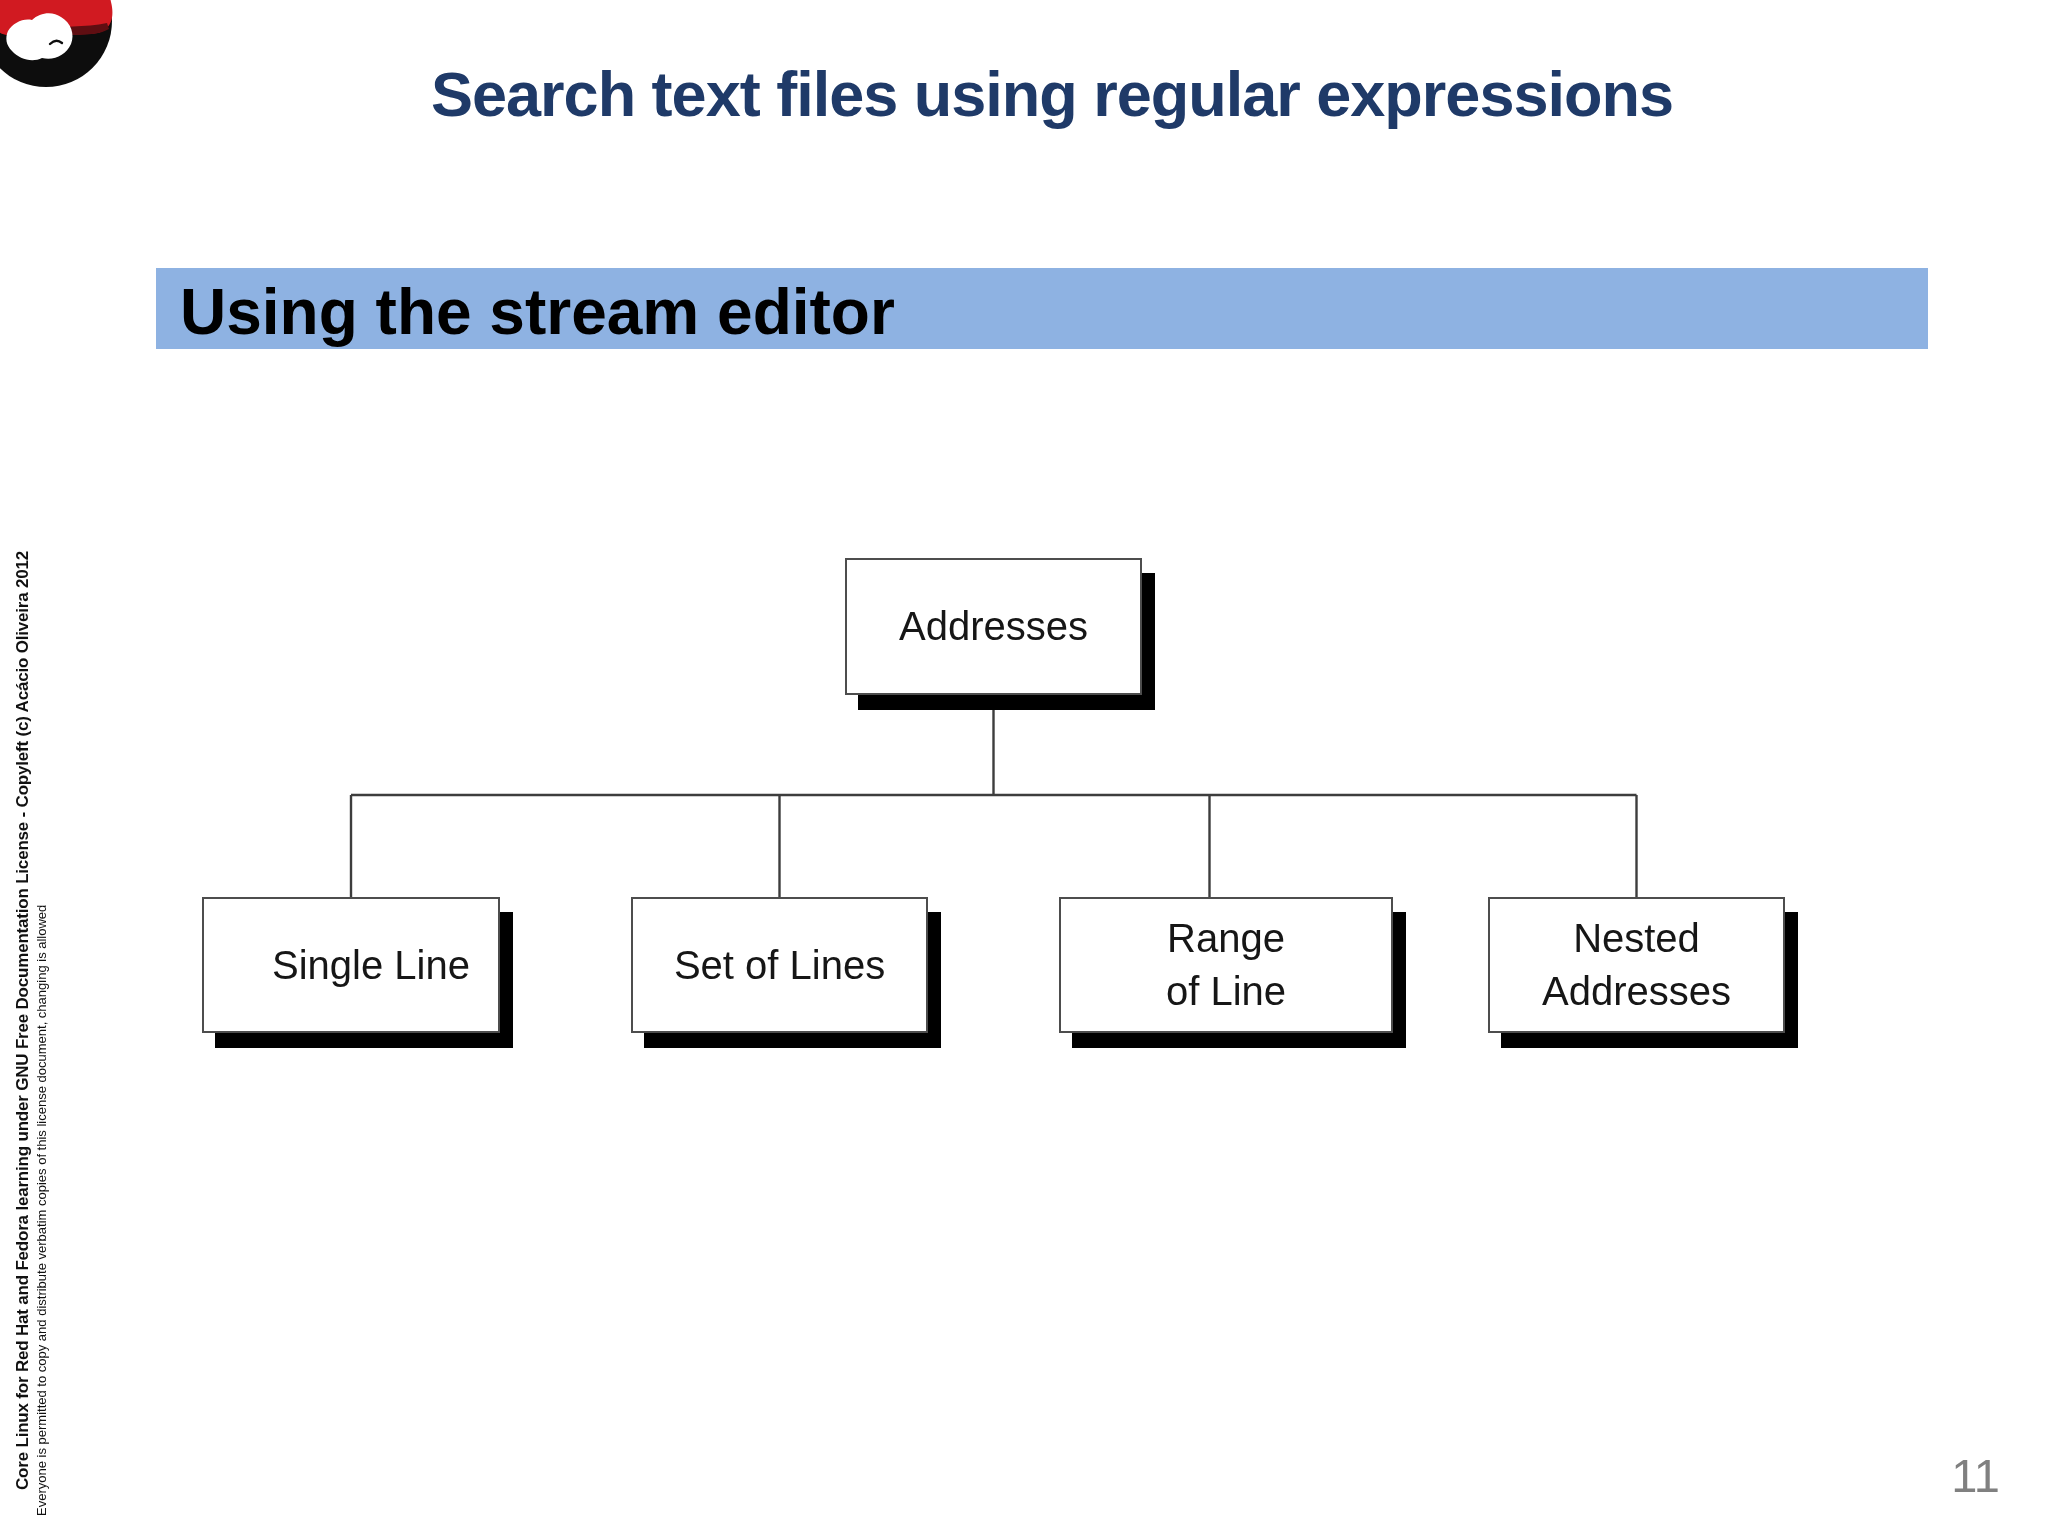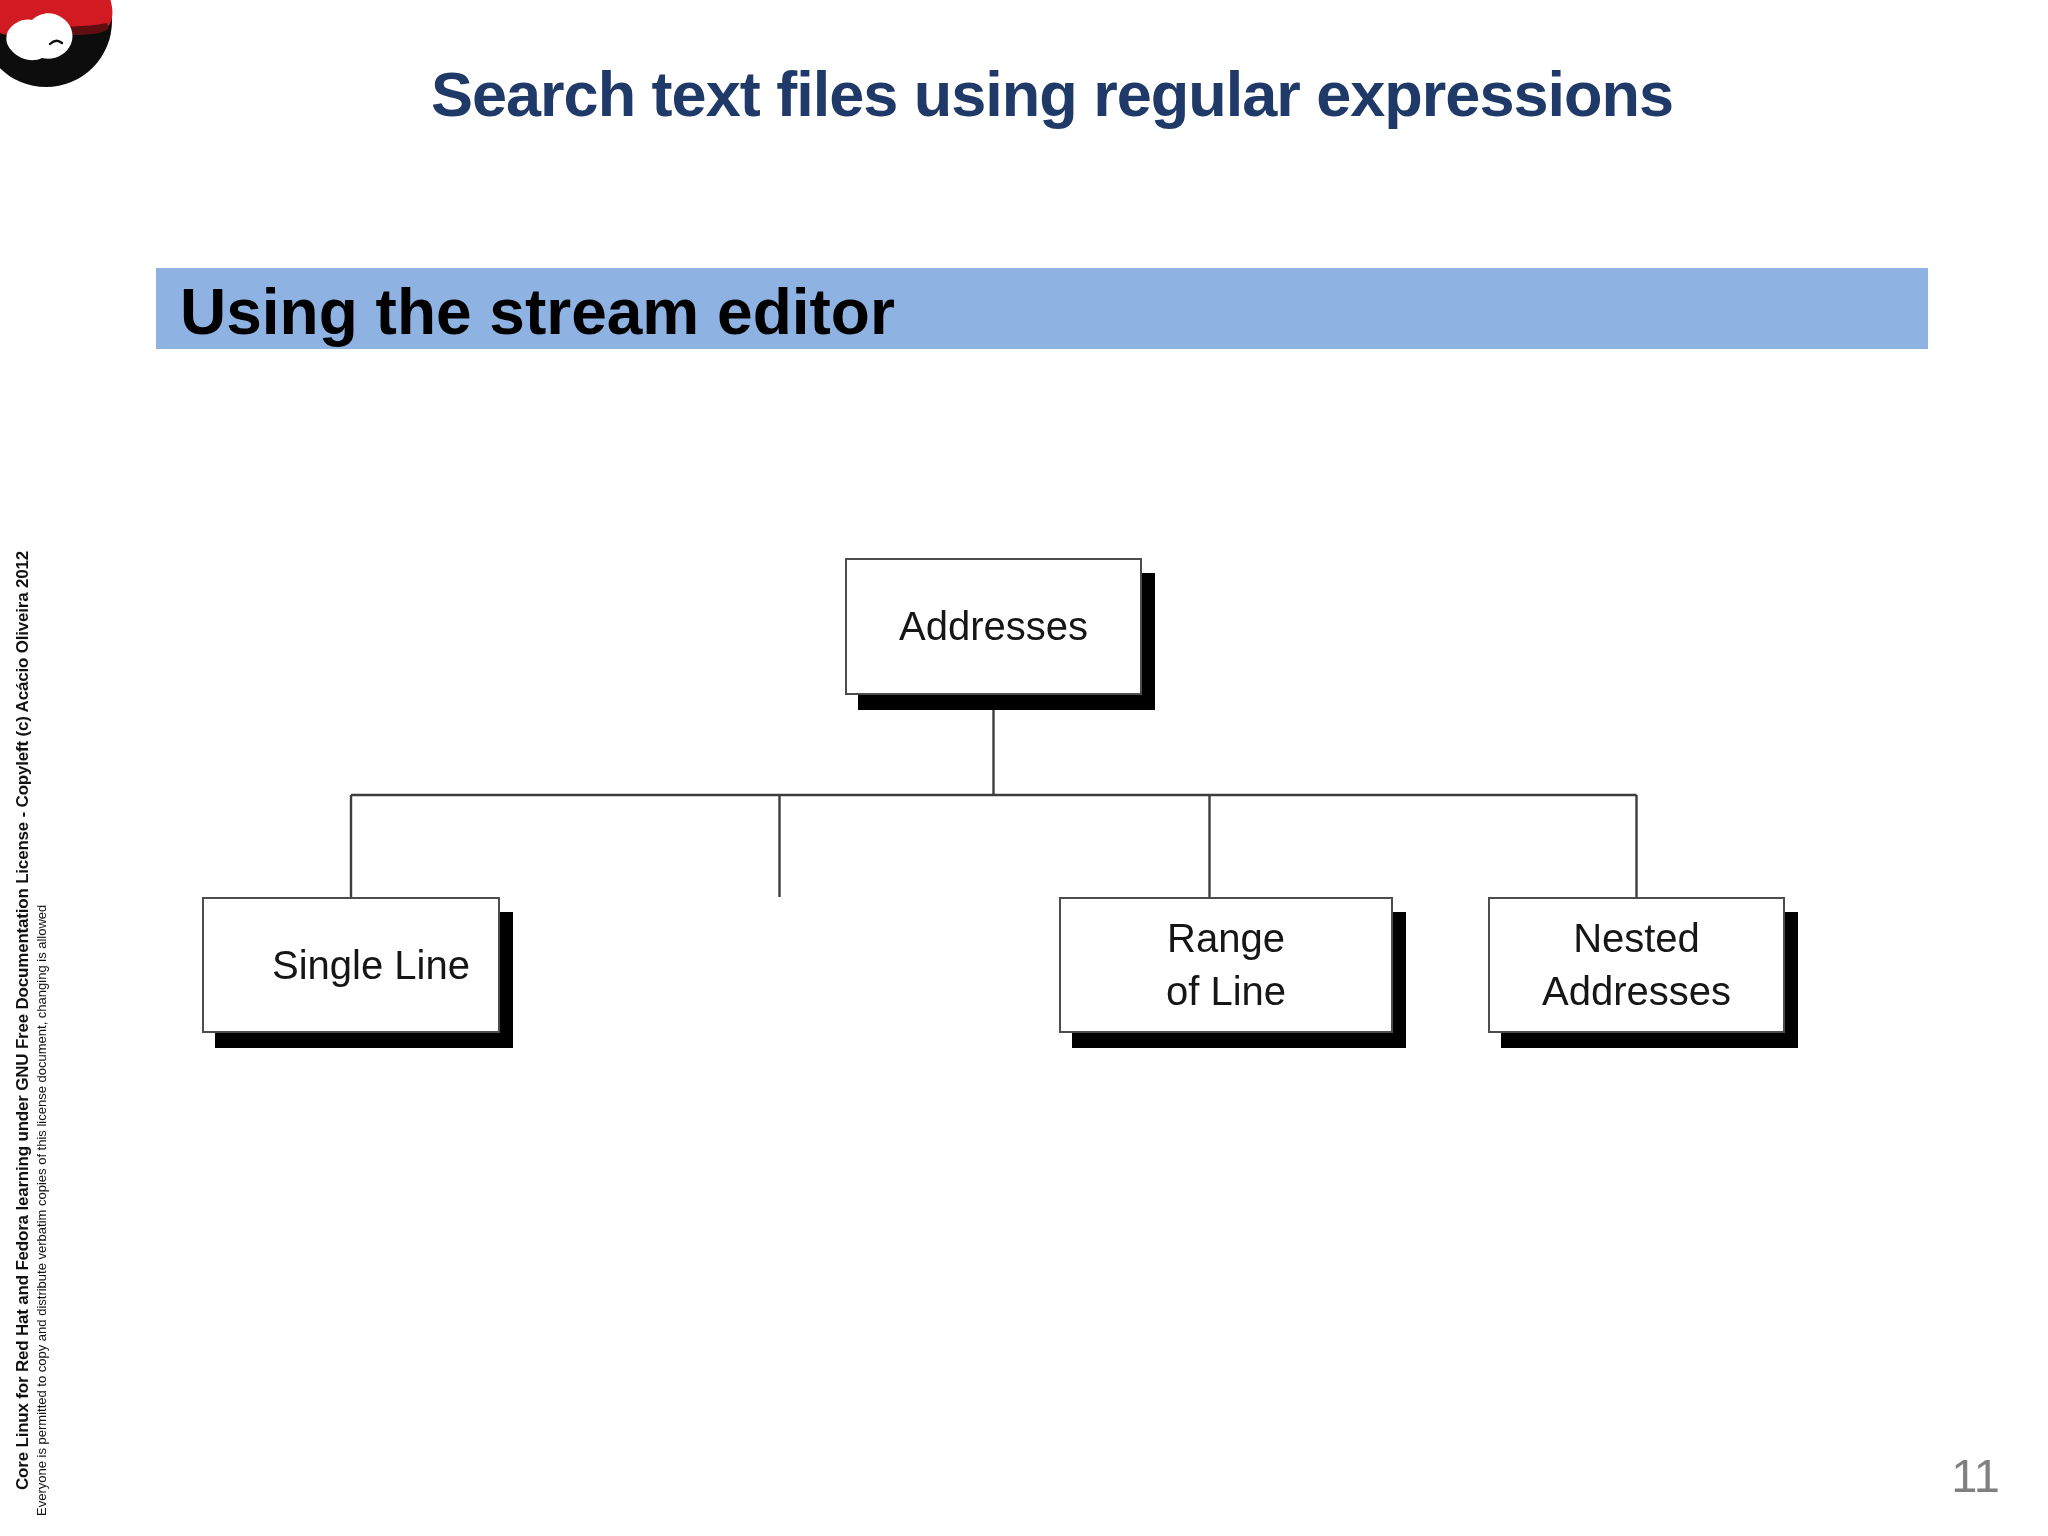--- a/index.html
+++ b/index.html
@@ -112,20 +112,23 @@
   </svg>
 
   <div class="node node-root">
     <span>Addresses</span>
   </div>
 
   <div class="node node-c0">
     <span>Single Line</span>
   </div>
 
+  <div class="node node-c1">
+    <span>Set of Lines</span>
+  </div>
 
   <div class="node node-c2">
     <span>Range</span>
     <span>of Line</span>
   </div>
 
   <div class="node node-c3">
     <span>Nested</span>
     <span>Addresses</span>
   </div>

